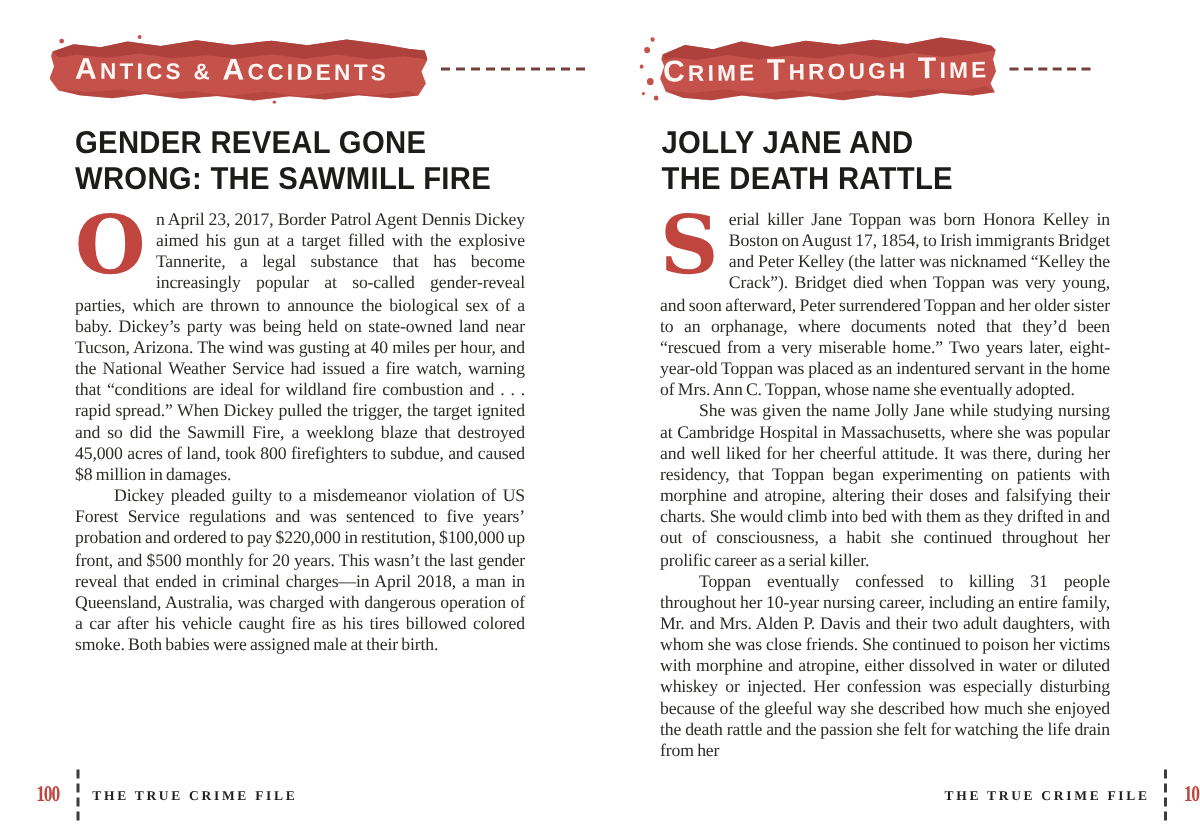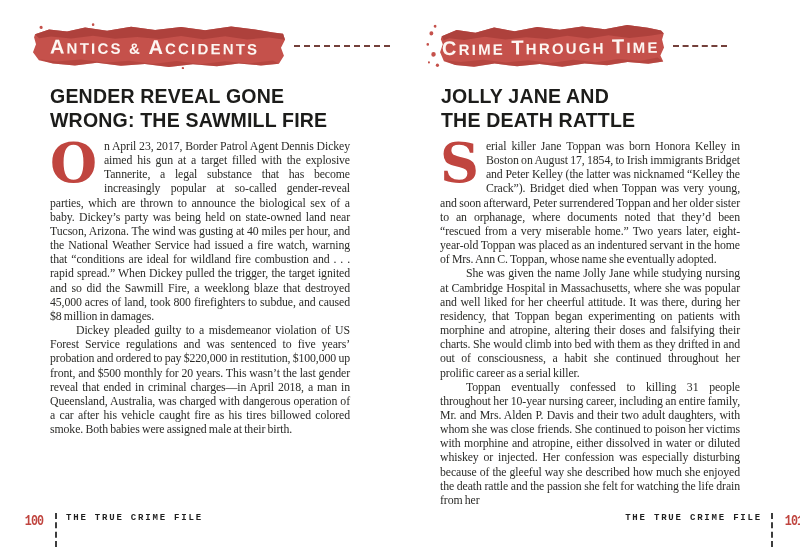--- a/index.html
+++ b/index.html
@@ -50,22 +50,22 @@
   }
   .page-body p + p{text-indent:26px;}
   .dropcap{
     float:left;font-family:"DejaVu Serif",serif;font-weight:bold;
     font-size:54px;line-height:42px;height:42px;color:#c0453f;
     margin:3px 7px 0 0;
   }
 
   
   .footer{
-    position:absolute;bottom:13px;display:flex;align-items:flex-start;gap:9px;
-    font-family:Liberation Mono, monospace;
+    position:absolute;bottom:13px;display:flex;align-items:center;gap:9px;
+    font-family:Liberation Serif, serif;
   }
   .footer-left{left:22px;}
   .footer-right{right:26px;}
   .pagenum{
     color:#c0453f;font-weight:bold;font-size:15px;letter-spacing:-1px;
     transform:scaleX(0.78);transform-origin:center;
   }
   .vdash{height:34px;width:0;border-left:2px dashed #3d3d3d;}
   .booktitle{font-size:9px;font-weight:bold;letter-spacing:1.8px;color:#1f1f1f;white-space:nowrap;}
 </style>

